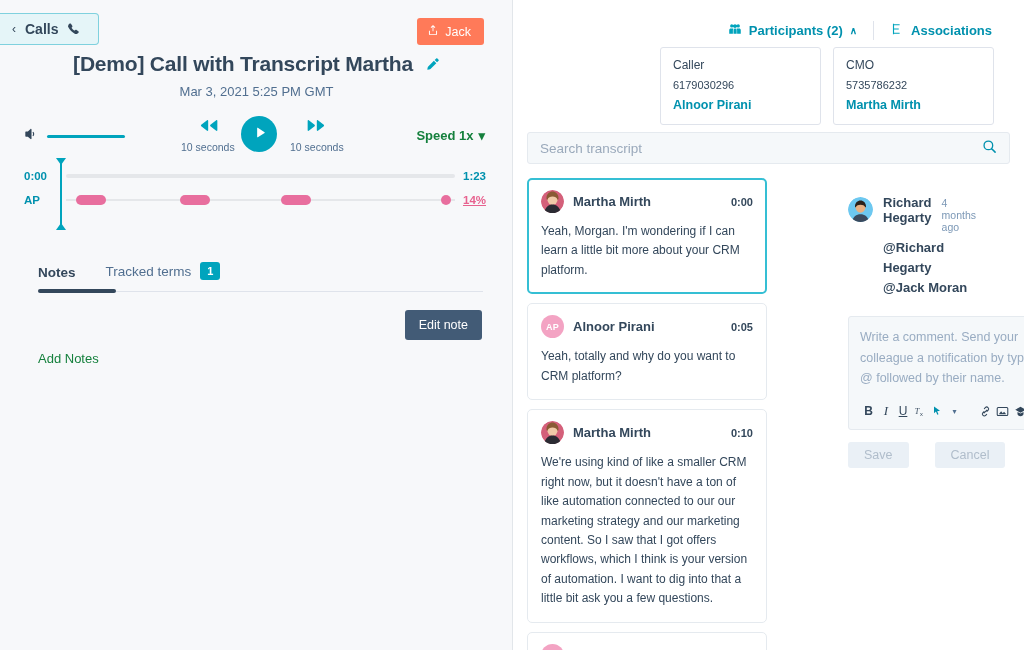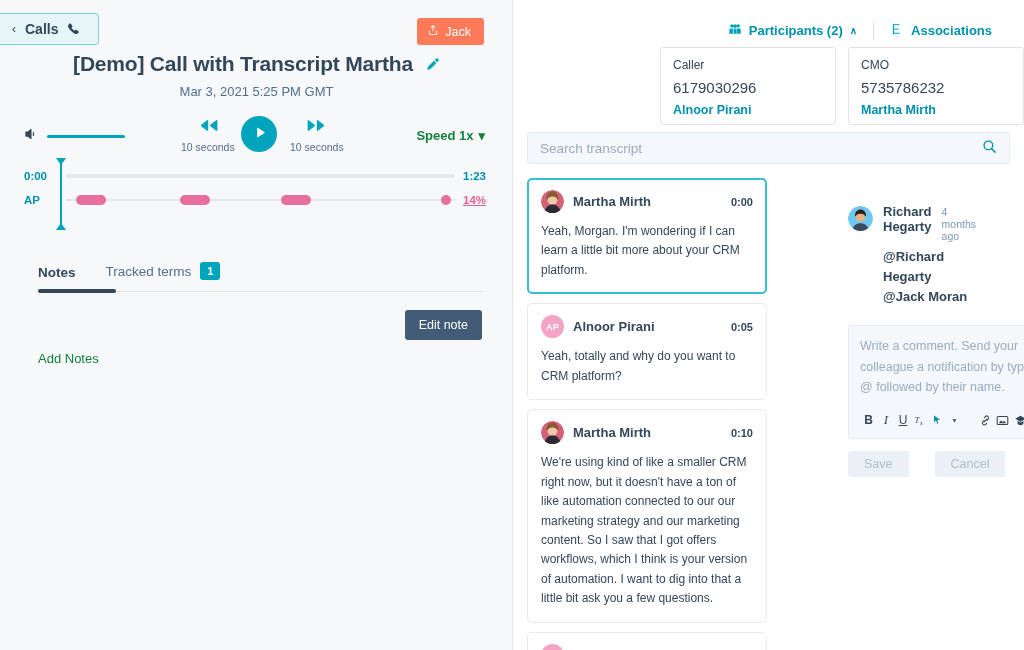--- a/index.html
+++ b/index.html
@@ -142,28 +142,28 @@
   
   .right-panel { position: relative; width: 511px; height: 650px; background: #ffffff; flex: none; }
 
   .rp-header { position: absolute; top: 21px; right: 16px; display: flex; align-items: center; gap: 0; }
   .rp-hitem { display: flex; align-items: center; gap: 7px; font-size: 13px; font-weight: bold; color: #0091ae; cursor: pointer; padding: 0 16px; }
   .rp-sep { width: 1px; height: 19px; background: #dfe3eb; }
   .rp-caret { font-size: 10px; color: #0091ae; }
 
   .participants { position: absolute; top: 47px; left: 147px; display: flex; gap: 12px; }
   .pcard {
-    width: 176px; height: 78px;
+    width: 161px; height: 78px;
     border: 1px solid #dfe3eb; border-radius: 3px;
     background: #fff; padding: 10px 12px;
     display: flex; flex-direction: column; gap: 7px;
     cursor: pointer;
   }
   .pcard-role { font-size: 12px; color: #33475b; }
-  .pcard-num { font-size: 15px; color: #33475b; }
+  .pcard-num { font-size: 11px; color: #33475b; }
   .pcard-name { font-size: 12.5px; font-weight: bold; color: #0091ae; }
 
   .search-box {
     position: absolute; top: 132px; left: 14px;
     width: 483px; height: 32px;
     background: #f5f8fa; border: 1px solid #e5eaef; border-radius: 3px;
     display: flex; align-items: center; padding: 0 12px;
   }
   .search-box input {
     flex: 1; border: none; outline: none; background: transparent;
@@ -186,21 +186,21 @@
   .avatar-initials {
     width: 23px; height: 23px; border-radius: 50%; flex: none;
     background: #f3a3c3; color: #fff; font-size: 9px; font-weight: bold;
     display: flex; align-items: center; justify-content: center; letter-spacing: 0.2px;
   }
   .t-name { font-size: 13px; font-weight: bold; color: #33475b; flex: 1; }
   .t-time { font-size: 11px; font-weight: bold; color: #33475b; }
   .t-text { font-size: 12px; color: #33475b; line-height: 1.62; }
 
   
-  .comments { position: absolute; top: 204px; left: 287px; width: 176px; padding-left: 48px; }
+  .comments { position: absolute; top: 195px; left: 287px; width: 176px; padding-left: 48px; }
   .cm-head { display: flex; align-items: flex-start; gap: 10px; }
   .cm-av { width: 25px; height: 25px; border-radius: 50%; overflow: hidden; flex: none; margin-top: 2px; }
   .cm-body { flex: 1; }
   .cm-top { display: flex; align-items: baseline; gap: 9px; }
   .cm-name { font-size: 13px; font-weight: bold; color: #33475b; }
   .cm-when { font-size: 10.5px; color: #7c98b6; }
   .cm-text { font-size: 13px; font-weight: bold; color: #33475b; line-height: 1.55; margin-top: 5px; }
 
   .cm-box {
     margin-top: 18px; width: 210px;

